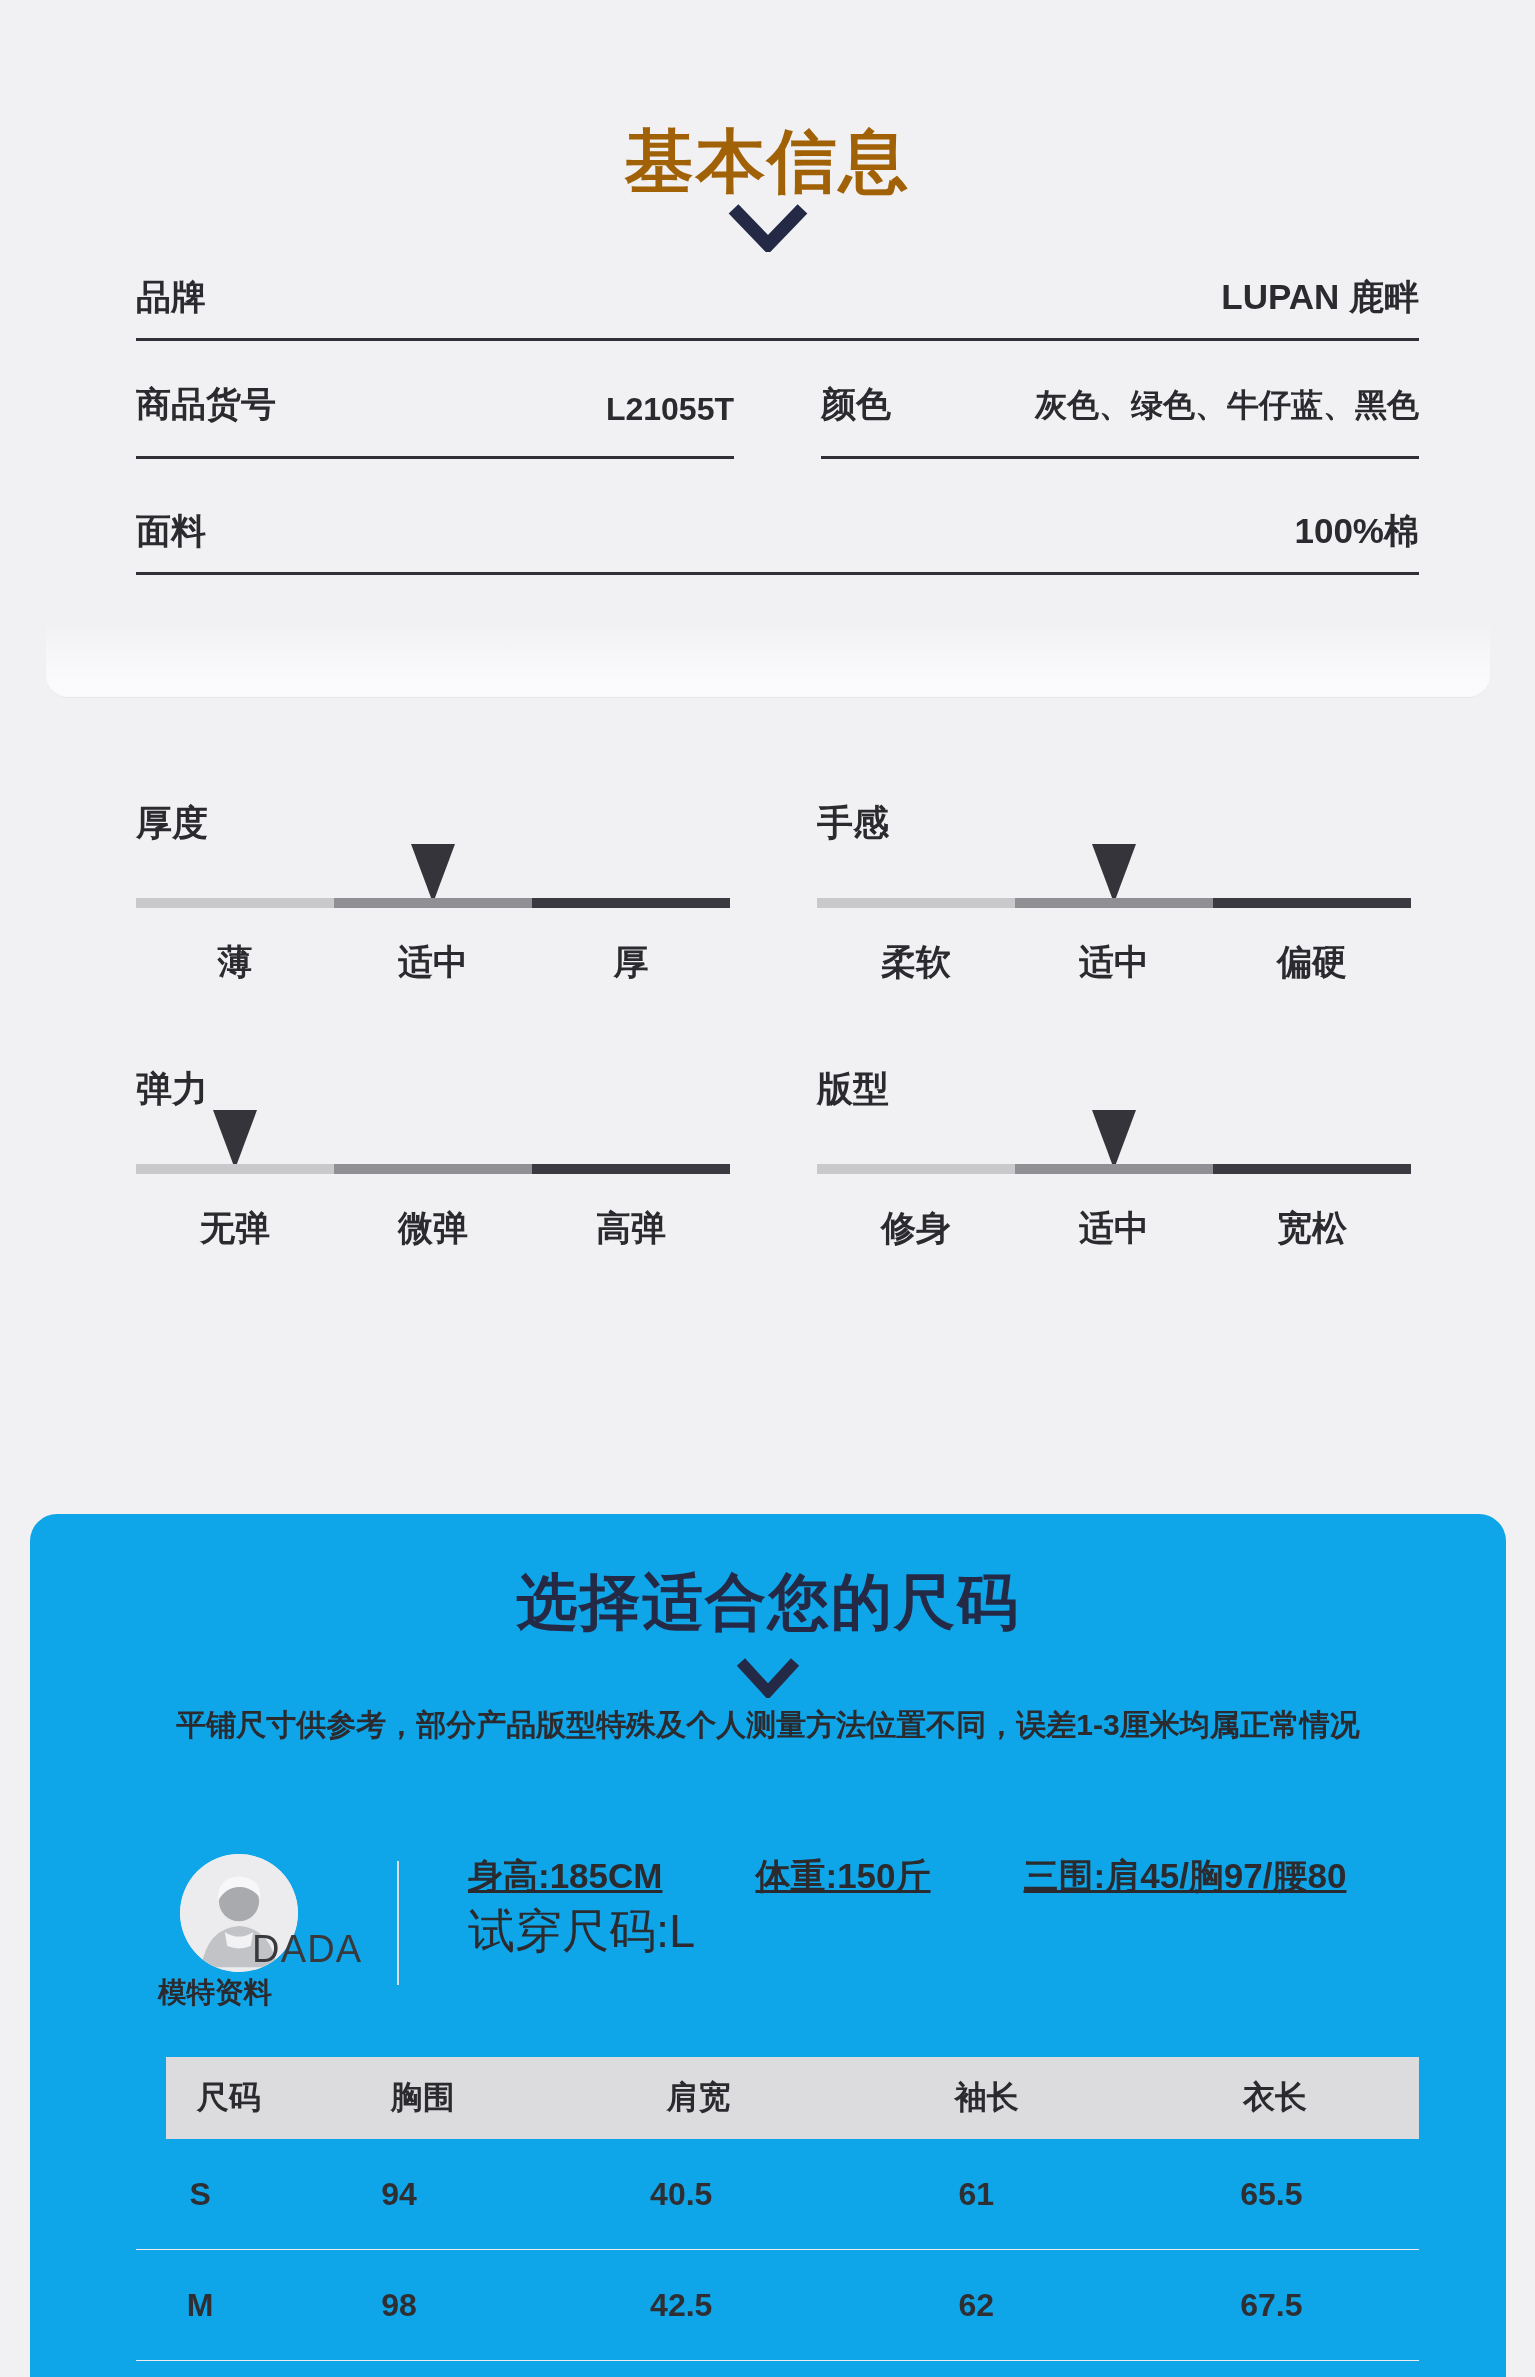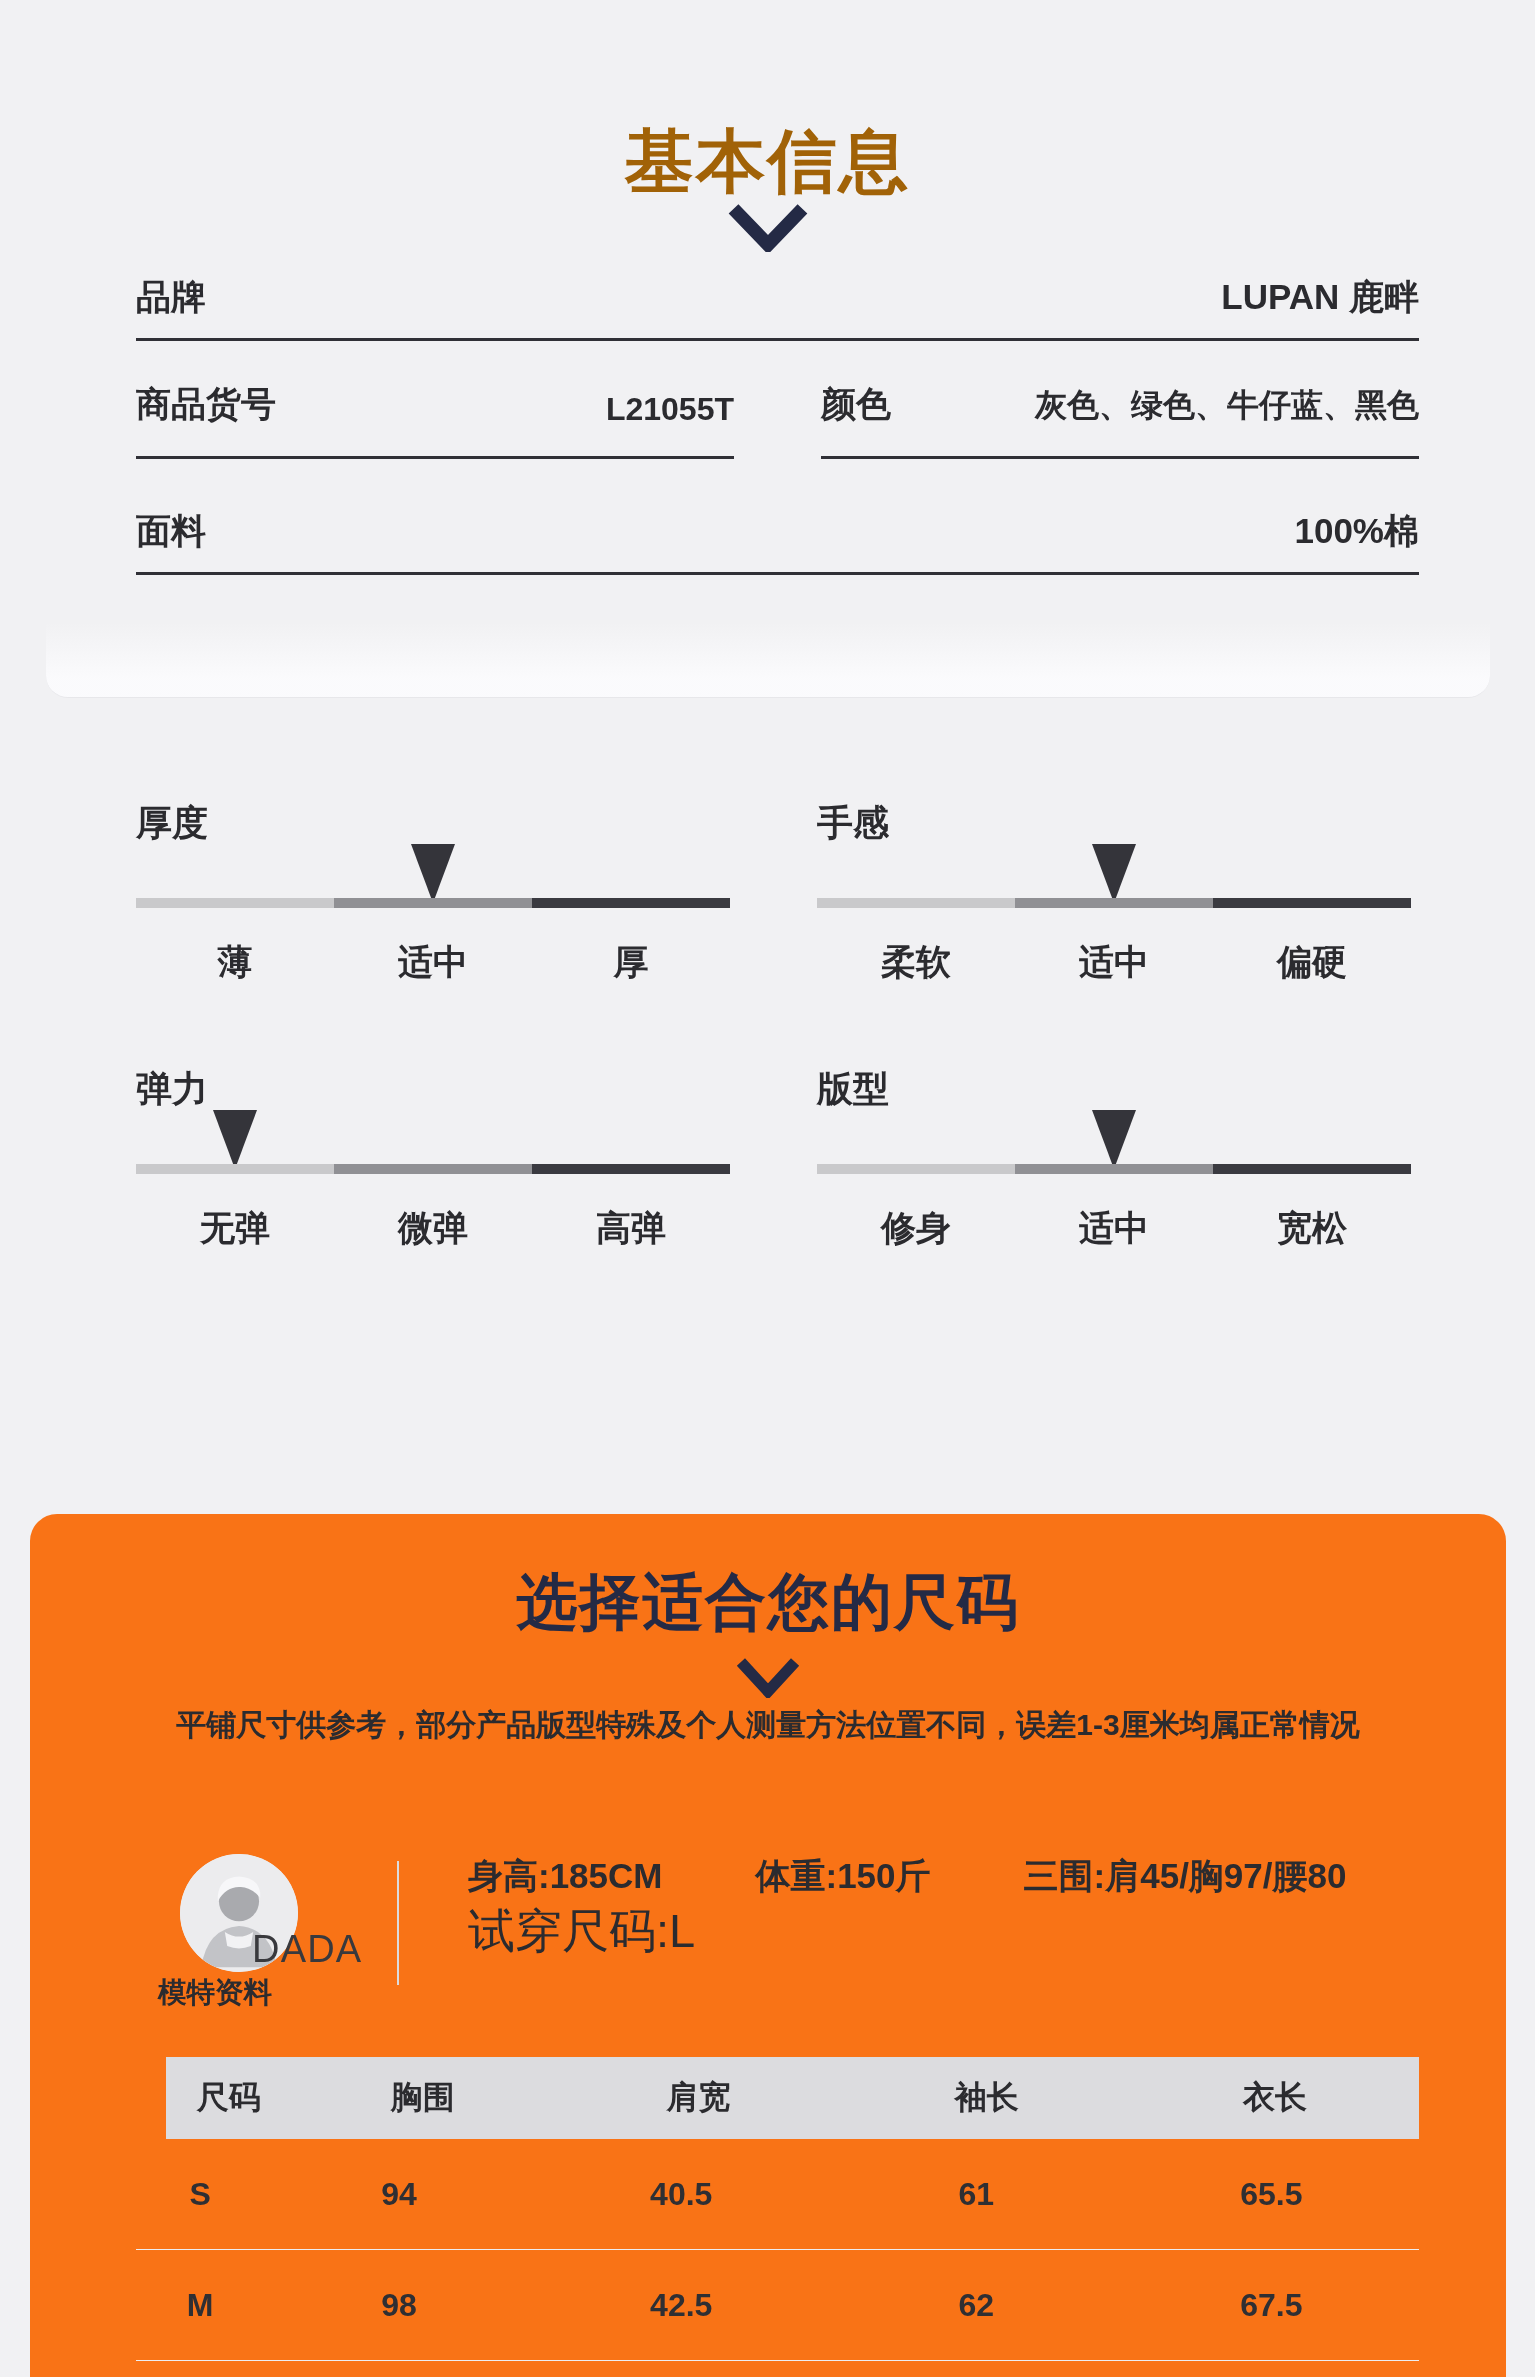--- a/index.html
+++ b/index.html
@@ -60,21 +60,21 @@
     position:absolute; bottom:5px; transform:translateX(-50%);
     width:0; height:0;
     border-left:22px solid transparent; border-right:22px solid transparent;
     border-top:59px solid #34343a;
   }
   .opts { display:flex; margin-top:31px; }
   .opts span { flex:1; text-align:center; font-size:35px; font-weight:bold; color:#2b2b2f; }
   
   .card {
     position:absolute; top:1514px; left:30px; width:1476px; height:863px;
-    background:#f97316; border-radius:27px 27px 0 0;
+    background:#0ea5e9; border-radius:27px 27px 0 0;
   }
   .card-title {
     position:absolute; top:48px; left:0; width:100%;
     text-align:center; font-size:61px; font-weight:bold;
     color:#242a45; letter-spacing:1.9px;
   }
   .card-chevron { top:144px; }
   .note {
     position:absolute; top:191px; left:0; width:100%;
     text-align:center; font-size:30px; font-weight:bold; color:#2b2b2f;
@@ -88,21 +88,21 @@
     background:transparent;
   }
   .model-caption {
     position:absolute; left:-22px; top:120px; width:173px;
     font-size:28.5px; font-weight:bold; color:#2b2b2f;
   }
   .v-divider {
     position:absolute; top:347px; left:367px; width:1.9px; height:124px; background:#dcdcdf;
   }
   .model-info { position:absolute; top:339px; left:438px; right:31px; }
-  .model-info .line1 { display:flex; gap:93px; font-size:35px; font-weight:bold; color:#2b2b2f; }
+  .model-info .line1 { display:flex; gap:93px; font-size:35px; font-weight:bold; color:#2b2b2f;text-decoration:underline; }
   .model-info .line2 { font-size:47px; font-weight:normal; color:#2b2b2f; }
   
   .size-table { position:absolute; top:543px; left:106px; width:1283px; }
   .thead {
     height:82px; background:#dcdcdf; display:flex; align-items:center;
     font-size:32px; font-weight:bold; color:#2b2b2f;margin-left:30px;
   }
   .trow {
     height:111px; display:flex; align-items:center;
     font-size:32px; font-weight:600; color:#2f2f33;

